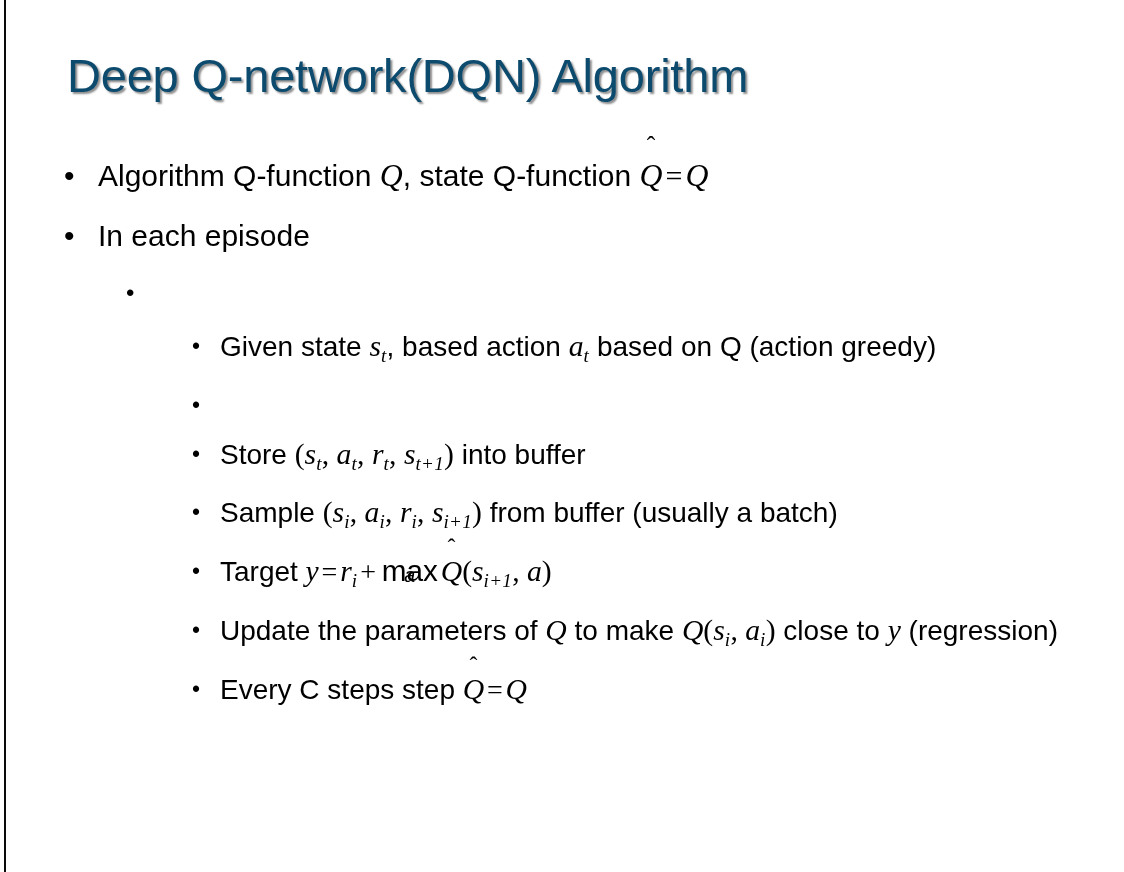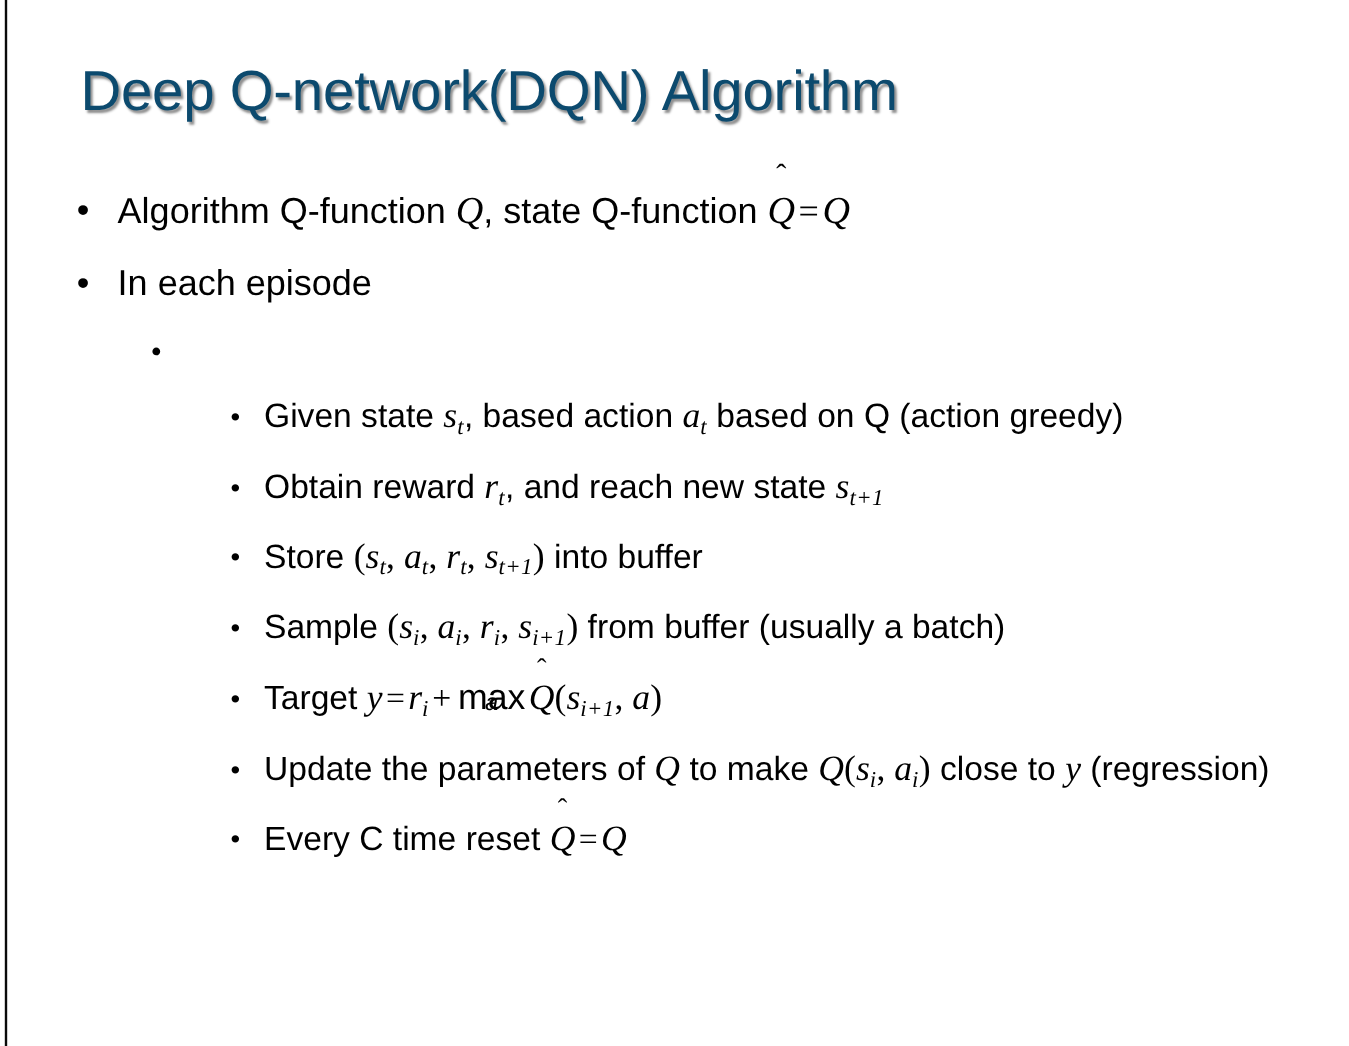--- a/index.html
+++ b/index.html
@@ -189,21 +189,20 @@
       <span class="bullet-mark">•</span>
     </div>
 
     <div class="bullet-row lvl3">
       <span class="bullet-mark">•</span>
       <span class="bullet-text"><span>Given state </span><span class="m">s</span><span class="msub">t</span><span>, based action </span><span class="m">a</span><span class="msub">t</span><span> based on Q (action greedy)</span></span>
     </div>
 
     <div class="bullet-row lvl3">
       <span class="bullet-mark">•</span>
-      <span class="bullet-text"><span>Obtain reward </span><span class="m">r</span><span class="msub">t</span><span>, and reach new state </span><span class="m">s</span><span class="msub">t+1</span></span>
     </div>
 
     <div class="bullet-row lvl3">
       <span class="bullet-mark">•</span>
       <span class="bullet-text"><span>Store </span><span class="mr">(</span><span class="m">s</span><span class="msub">t</span><span class="mr">, </span><span class="m">a</span><span class="msub">t</span><span class="mr">, </span><span class="m">r</span><span class="msub">t</span><span class="mr">, </span><span class="m">s</span><span class="msub">t+1</span><span class="mr">)</span><span> into buffer</span></span>
     </div>
 
     <div class="bullet-row lvl3">
       <span class="bullet-mark">•</span>
       <span class="bullet-text"><span>Sample </span><span class="mr">(</span><span class="m">s</span><span class="msub">i</span><span class="mr">, </span><span class="m">a</span><span class="msub">i</span><span class="mr">, </span><span class="m">r</span><span class="msub">i</span><span class="mr">, </span><span class="m">s</span><span class="msub">i+1</span><span class="mr">)</span><span> from buffer (usually a batch)</span></span>
@@ -214,17 +213,17 @@
       <span class="bullet-text"><span>Target </span><span class="m">y</span><span class="op">=</span><span class="m">r</span><span class="msub">i</span><span class="op">+</span><span class="maxop"><span>max</span><span class="under">a</span></span><span class="hat"><span class="hatmark">̂</span><span class="m">Q</span></span><span class="mr">(</span><span class="m">s</span><span class="msub">i+1</span><span class="mr">, </span><span class="m">a</span><span class="mr">)</span></span>
     </div>
 
     <div class="bullet-row lvl3">
       <span class="bullet-mark">•</span>
       <span class="bullet-text"><span>Update the parameters of </span><span class="m">Q</span><span> to make </span><span class="m">Q</span><span class="mr">(</span><span class="m">s</span><span class="msub">i</span><span class="mr">, </span><span class="m">a</span><span class="msub">i</span><span class="mr">)</span><span> close to </span><span class="m">y</span><span> (regression)</span></span>
     </div>
 
     <div class="bullet-row lvl3">
       <span class="bullet-mark">•</span>
-      <span class="bullet-text"><span>Every C time reset </span><span class="hat"><span class="hatmark">̂</span><span class="m">Q</span></span><span class="op">=</span><span class="m">Q</span></span>
+      <span class="bullet-text"><span>Every C steps step </span><span class="hat"><span class="hatmark">̂</span><span class="m">Q</span></span><span class="op">=</span><span class="m">Q</span></span>
     </div>
 
   </div>
 </div>
 
 </body></html>

